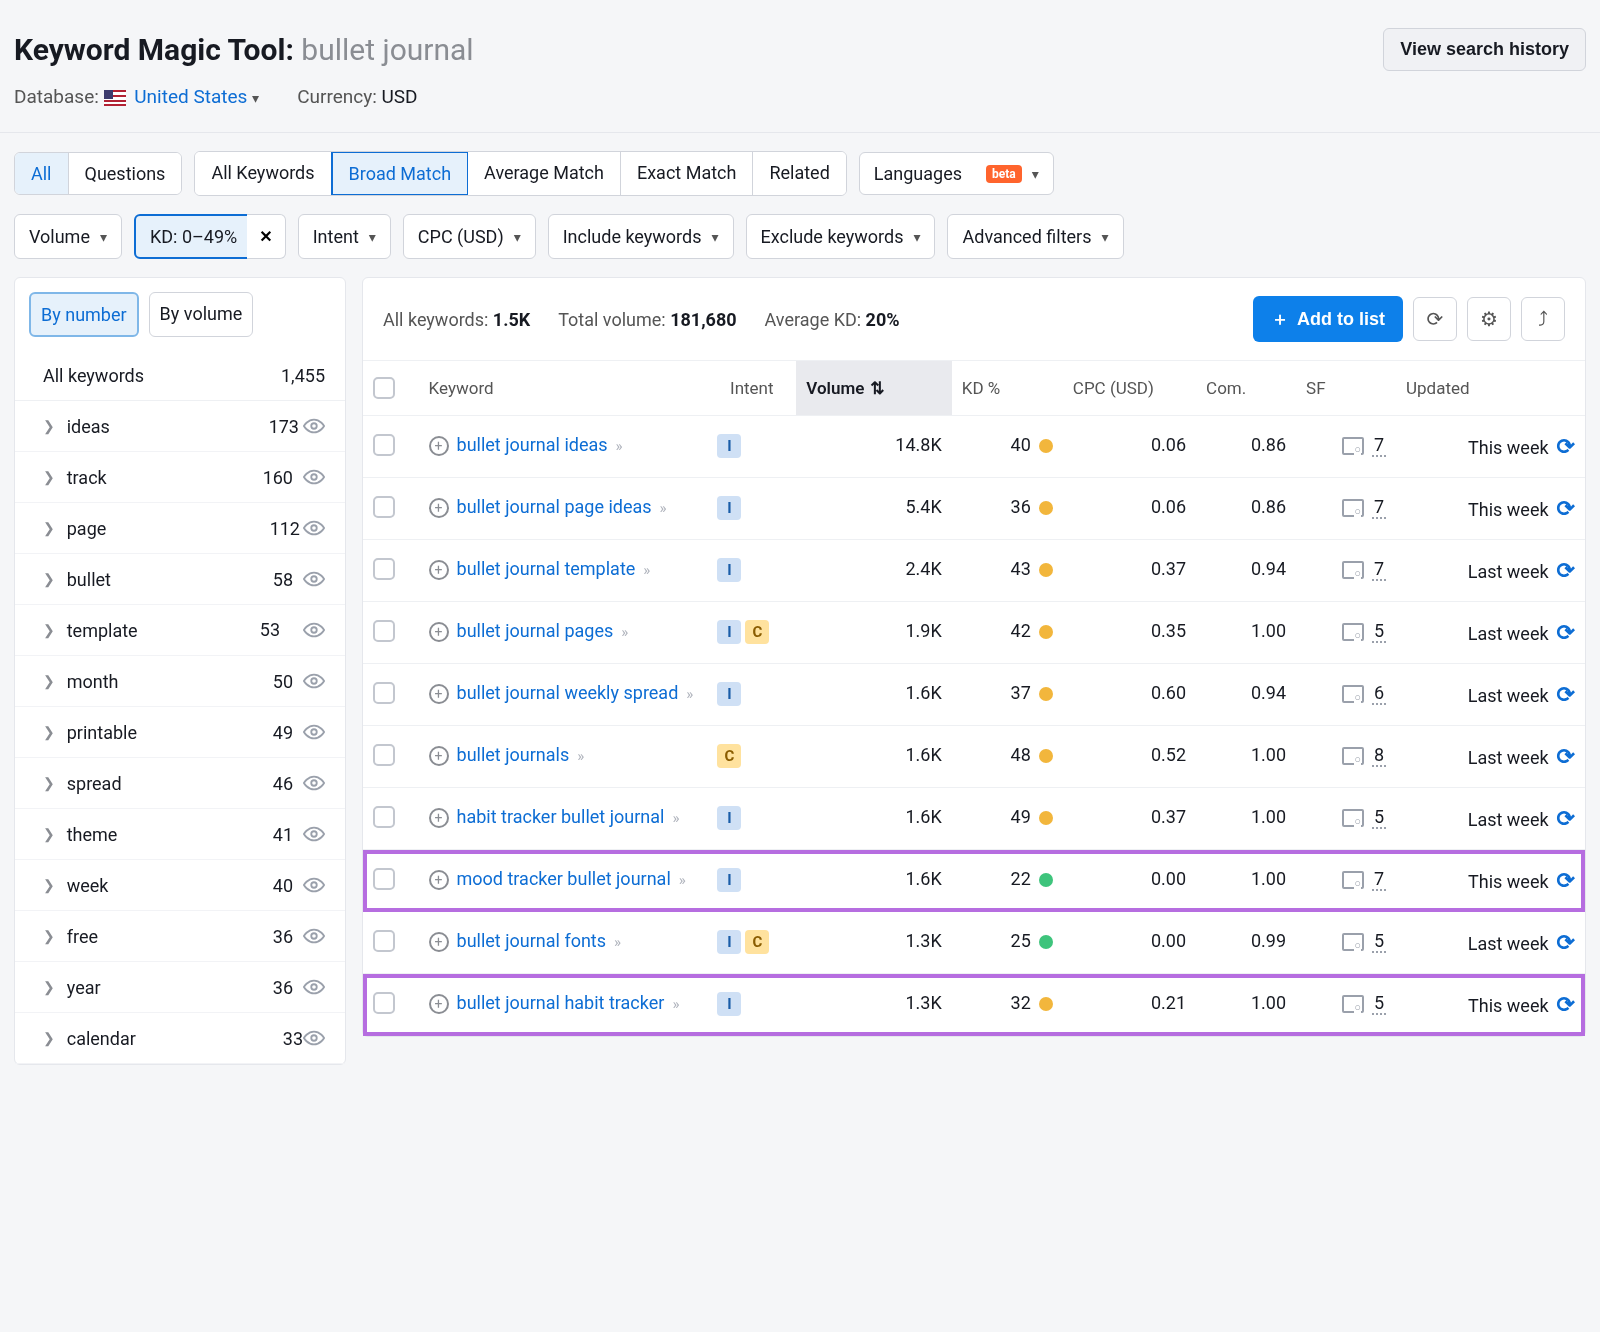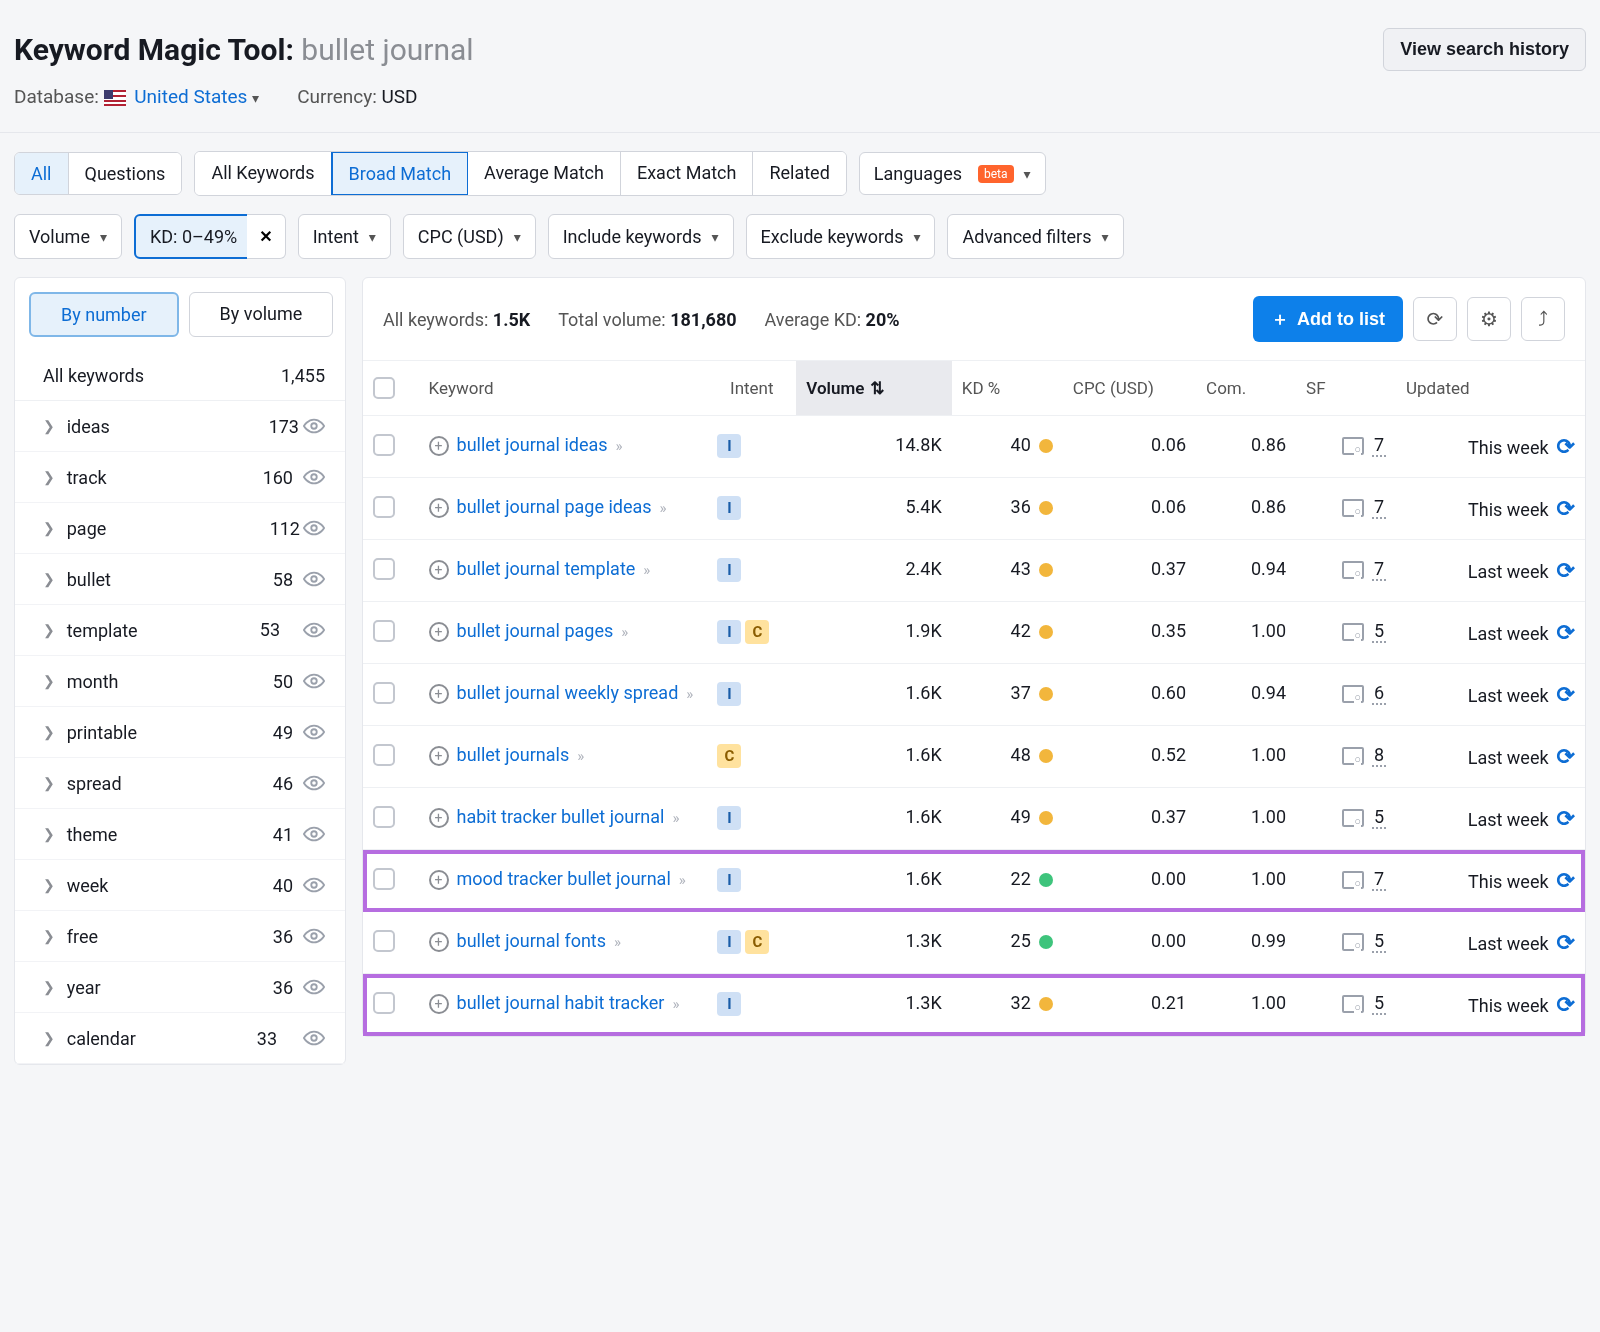--- a/index.html
+++ b/index.html
@@ -18,31 +18,31 @@
 
 .divider { border-top: 1px solid #e5e7ec; margin-top: 18px; }
 
 .toolbar { padding: 18px 14px 0; }
 .tabs-row { display: flex; gap: 12px; align-items: center; flex-wrap: wrap; }
 .seg { display: inline-flex; border: 1px solid #d1d4db; border-radius: 6px; overflow: hidden; background:#fff; }
 .seg .tab { padding: 10px 16px; font-size: 18px; border-right: 1px solid #d1d4db; cursor: pointer; background:#fff; }
 .seg .tab:last-child { border-right: none; }
 .seg .tab.active-blue { background: #e6f1fb; color:#0d6dd4; }
 .seg .tab.active-blue-outline { color:#0d6dd4; border:2px solid #0d6dd4; background:#e6f1fb; margin:-1px; }
-.badge-beta { background:#ff642d; color:#fff; font-size:12px; padding:2px 6px; border-radius:4px; font-weight:400; margin-left:6px; }
+.badge-beta { background:#ff642d; color:#fff; font-size:12px; padding:2px 6px; border-radius:4px; font-weight:700; margin-left:14px; }
 .pill { display:inline-flex; align-items:center; background:#fff; border:1px solid #d1d4db; border-radius:6px; padding:10px 14px; font-size:18px; cursor:pointer; gap:10px; }
 .pill.selected { border:2px solid #0d6dd4; background:#e6f1fb; }
 .filters-row { display:flex; gap:12px; margin-top:18px; flex-wrap:wrap; }
 .chevron { font-size:14px; color:#555; }
 .close-x { background:#fff; border:1px solid #d1d4db; border-left:none; padding:10px 12px; cursor:pointer; font-size:16px; margin-left:-6px; border-radius:0 6px 6px 0; font-weight:700; }
 
 .main { display:flex; gap:16px; padding:18px 14px; align-items:flex-start; }
 .sidebar { width:332px; background:#fff; border:1px solid #e5e7ec; border-radius:6px; }
 .side-tabs { display:flex; gap:10px; padding:14px; }
-.side-tab { flex:none; padding:10px 30px; border:1px solid #d1d4db; border-radius:6px; font-size:18px; cursor:pointer; background:#fff; }
+.side-tab { flex:none; padding:10px 10px; border:1px solid #d1d4db; border-radius:6px; font-size:18px; cursor:pointer; background:#fff; }
 .side-tab.active { background:#e6f1fb; color:#0d6dd4; border:2px solid #7fb7e8; }
 .side-header { display:flex; justify-content:space-between; padding:14px 20px 14px 28px; font-size:18px; border-bottom:1px solid #eef0f3; }
 .side-item { display:flex; align-items:center; justify-content:space-between; padding:14px 20px 14px 28px; font-size:18px; border-bottom:1px solid #f2f3f6; cursor:pointer; }
 .side-item .left { display:flex; align-items:center; gap:12px; }
 .eye { width:22px; height:22px; display:inline-flex; align-items:center; justify-content:center; color:#9aa0ab; }
 .chev-r { color:#8a8d93; font-size:14px; }
 
 .content { flex:1; background:#fff; border:1px solid #e5e7ec; border-radius:6px; min-width:0; }
 .summary { display:flex; justify-content:space-between; align-items:center; padding:18px 20px; }
 .summary-left { display:flex; gap:28px; font-size:18px; color:#555; }
@@ -344,21 +344,21 @@
                   <circle cx="12" cy="12" r="3"></circle>
                 </svg>
               </span>
             </span>
           </div>
           <div class="side-item">
             <span class="left">
               <span class="chev-r">❯</span>
               <span>calendar</span>
             </span>
-            <span style="display:flex;gap:26px;align-items:center">
+            <span style="display:flex;gap:0;align-items:center">
               <span>33</span>
               <span class="eye">
                 <svg width="22" height="22" viewBox="0 0 24 24" fill="none" stroke="#9aa0ab" stroke-width="2">
                   <path d="M1 12s4-7 11-7 11 7 11 7-4 7-11 7S1 12 1 12z"></path>
                   <circle cx="12" cy="12" r="3"></circle>
                 </svg>
               </span>
             </span>
           </div>
         </div>

